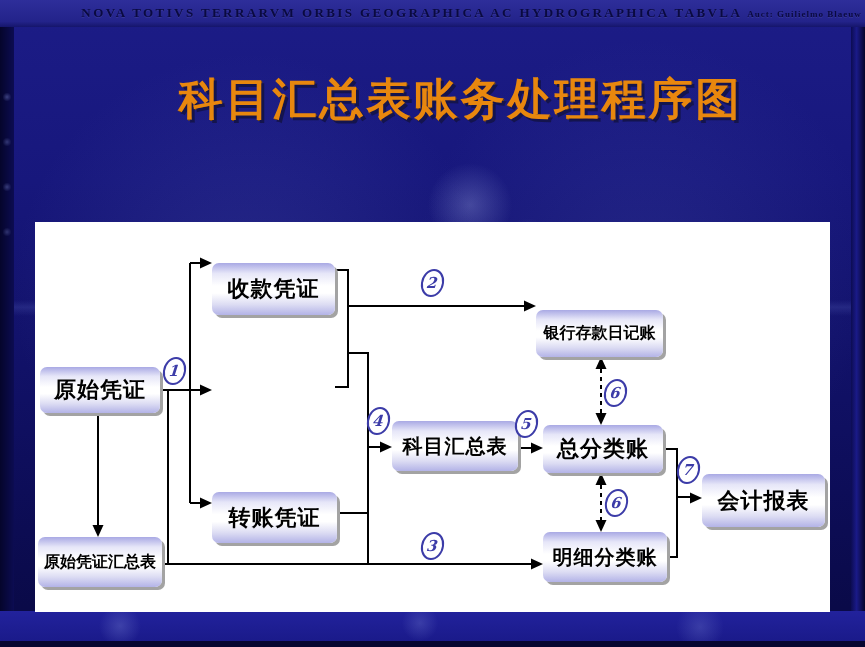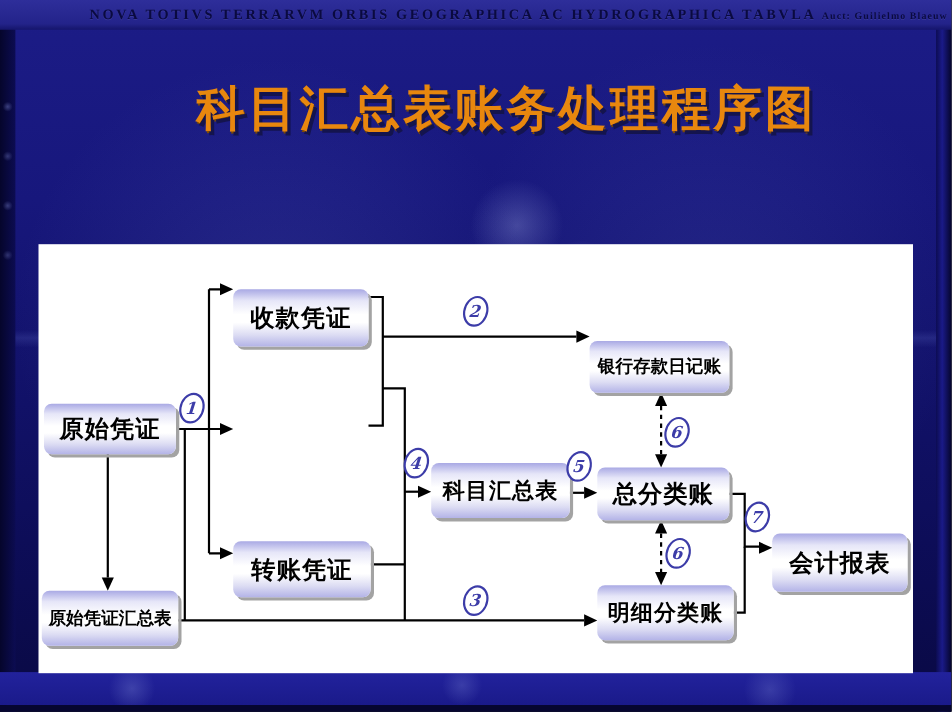--- a/index.html
+++ b/index.html
@@ -154,21 +154,21 @@
     </div>
     <div class="node fs-s" style="left:501px;top:88px;width:127px;height:47px;">
       <span>银行存款日记账</span>
     </div>
     <div class="node fs-l" style="left:508px;top:203px;width:120px;height:48px;">
       <span>总分类账</span>
     </div>
     <div class="node fs-m" style="left:508px;top:310px;width:124px;height:50px;">
       <span>明细分类账</span>
     </div>
-    <div class="node fs-l" style="left:667px;top:263px;width:123px;height:53px;text-align:center;">
+    <div class="node fs-l" style="left:667px;top:252px;width:123px;height:53px;text-align:center;">
       <span>会计报表</span>
     </div>
 
     <span class="step" style="left:128px;top:135px;">1</span>
     <span class="step" style="left:386px;top:47px;">2</span>
     <span class="step" style="left:386px;top:310px;">3</span>
     <span class="step" style="left:332px;top:185px;">4</span>
     <span class="step" style="left:480px;top:188px;">5</span>
     <span class="step" style="left:569px;top:157px;">6</span>
     <span class="step" style="left:570px;top:267px;">6</span>

